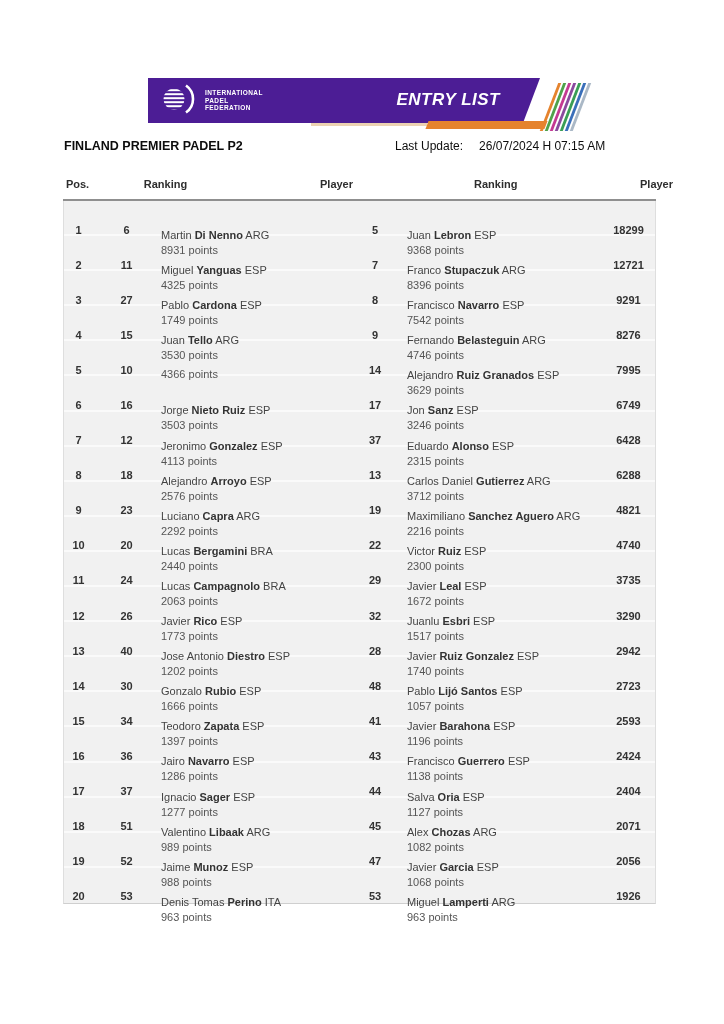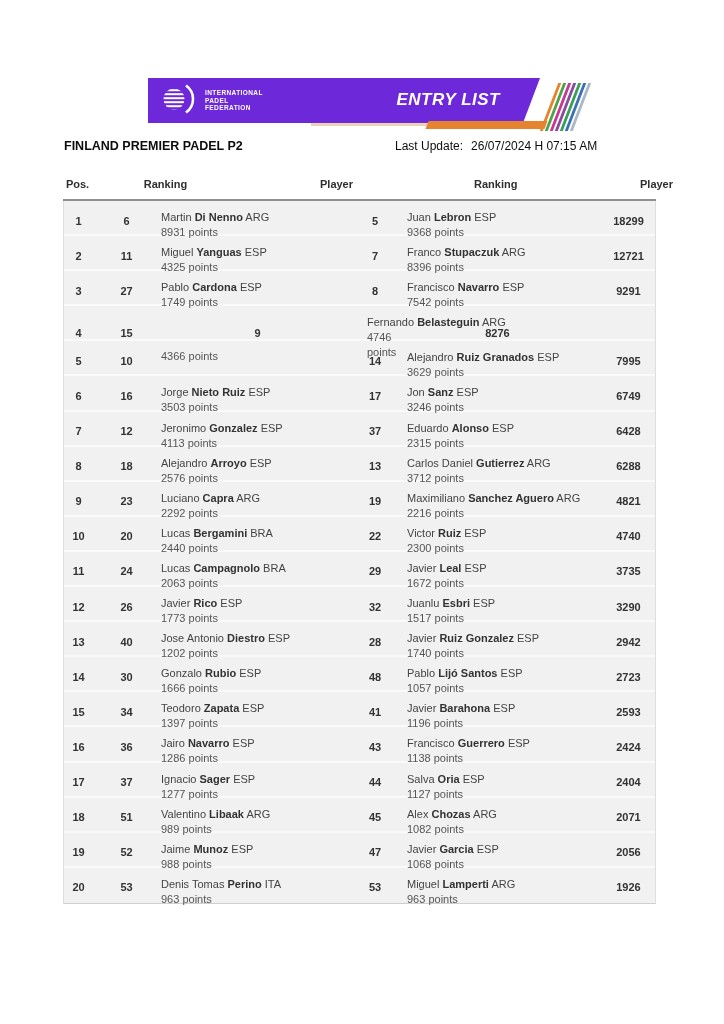--- a/index.html
+++ b/index.html
@@ -20,51 +20,51 @@
     position:absolute;right:40px;top:12px;color:#fff;font-style:italic;font-weight:bold;
     font-size:17px;letter-spacing:.5px;
   }
   .stripes{position:absolute;left:401px;top:5px;height:48px;display:flex;gap:2px;transform:skewX(-21deg);}
   .stripe{width:3px;height:100%;}
   .bar-tan{position:absolute;left:163px;top:45px;width:116px;height:3px;background:#ecd2b2;}
   .bar-orange{position:absolute;left:279px;top:43px;width:119px;height:8px;background:#e5832e;transform:skewX(-21deg);}
   
   .doc-title{position:absolute;left:64px;top:139px;font-weight:bold;font-size:12.5px;color:#0d0d0d;}
   .last-update{position:absolute;left:395px;top:139px;font-size:12px;color:#0d0d0d;}
-  .last-update .lbl{margin-right:8px;}
+  .last-update .lbl{margin-right:16px;}
   
   .entry-table{position:absolute;left:63px;top:170px;width:593px;}
   .thead{
     display:grid;grid-template-columns:29px 67px 195px 40px 205px 57px;
     align-items:center;text-align:center;font-weight:bold;font-size:11px;color:#2e2e2e;
     min-height:29px;border-bottom:2px solid #8f8f8f;line-height:13px;gap:40px;
   }
   .tbody{
     background:#f1f1f1;border-left:1px solid #dedede;border-right:1px solid #dedede;
     border-bottom:1px solid #cfcfcf;
   }
   .row{
     display:grid;grid-template-columns:29px 67px 195px 40px 205px 57px;
     height:35.1px;box-sizing:border-box;border-bottom:2px solid #fafafa;
   }
   .row:last-child{border-bottom:none;}
   .c-num{display:flex;align-items:center;justify-content:center;font-weight:bold;font-size:11px;color:#333;}
-  .c-player{padding-top:8px;font-size:11px;color:#444;}
+  .c-player{padding-top:2px;font-size:11px;color:#444;margin-top:24px;}
   .c-player.pad2{padding-left:12px;}
   .c-player.pad1{padding-left:1px;}
   .p-name{line-height:16px;white-space:nowrap;}
   .p-name b{color:#333;}
   .p-points{line-height:15px;color:#555;}
   .c-team{display:flex;align-items:center;justify-content:center;font-weight:bold;font-size:11px;color:#333;}
 </style>
 </head>
 <body>
 
 <div class="banner">
-  <div class="banner-navy" style="background: #6d28d9;">
+  <div class="banner-navy" style="background: #4c1d95;">
     <div class="logo">
       <span>
         <svg width="38" height="32" viewBox="0 0 38 32">
           <clipPath id="ballClip">
               <circle cx="12" cy="16" r="10.5"></circle>
             </clipPath>
           <g clip-path="url(#ballClip)" fill="#ffffff">
             <rect x="0" y="6.2" width="24" height="2"></rect>
             <rect x="0" y="10.2" width="24" height="2"></rect>
             <rect x="0" y="14.2" width="24" height="2"></rect>
@@ -149,20 +149,24 @@
         <div class="c-num">8</div>
         <div class="c-player pad2">
           <div class="p-name">Francisco <b>Navarro</b> ESP</div>
           <div class="p-points">7542 points</div>
         </div>
         <div class="c-team">9291</div>
       </div>
       <div class="row">
         <div class="c-num">4</div>
         <div class="c-num">15</div>
+        <div class="c-player pad1">
+          <div class="p-name">Juan <b>Tello</b> ARG</div>
+          <div class="p-points">3530 points</div>
+        </div>
         <div class="c-num">9</div>
         <div class="c-player pad2">
           <div class="p-name">Fernando <b>Belasteguin</b> ARG</div>
           <div class="p-points">4746 points</div>
         </div>
         <div class="c-team">8276</div>
       </div>
       <div class="row">
         <div class="c-num">5</div>
         <div class="c-num">10</div>

